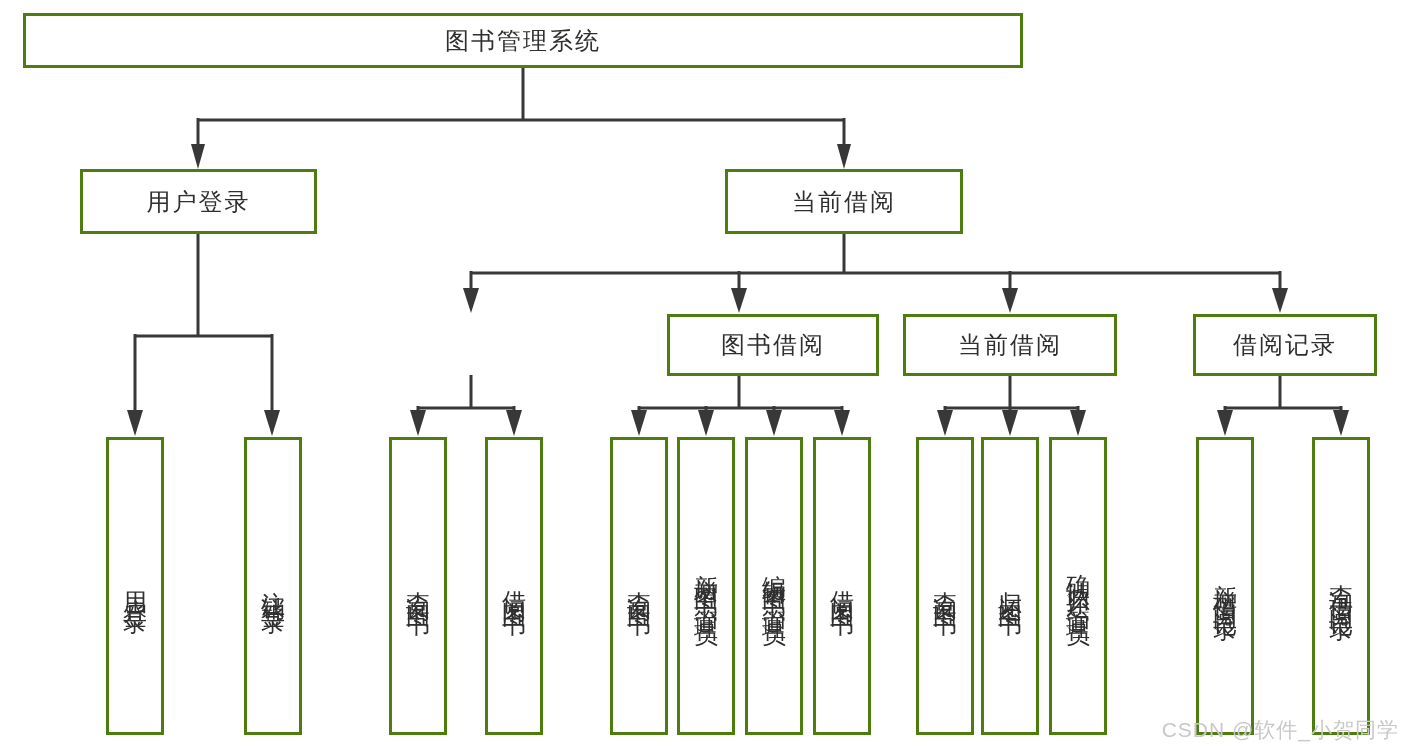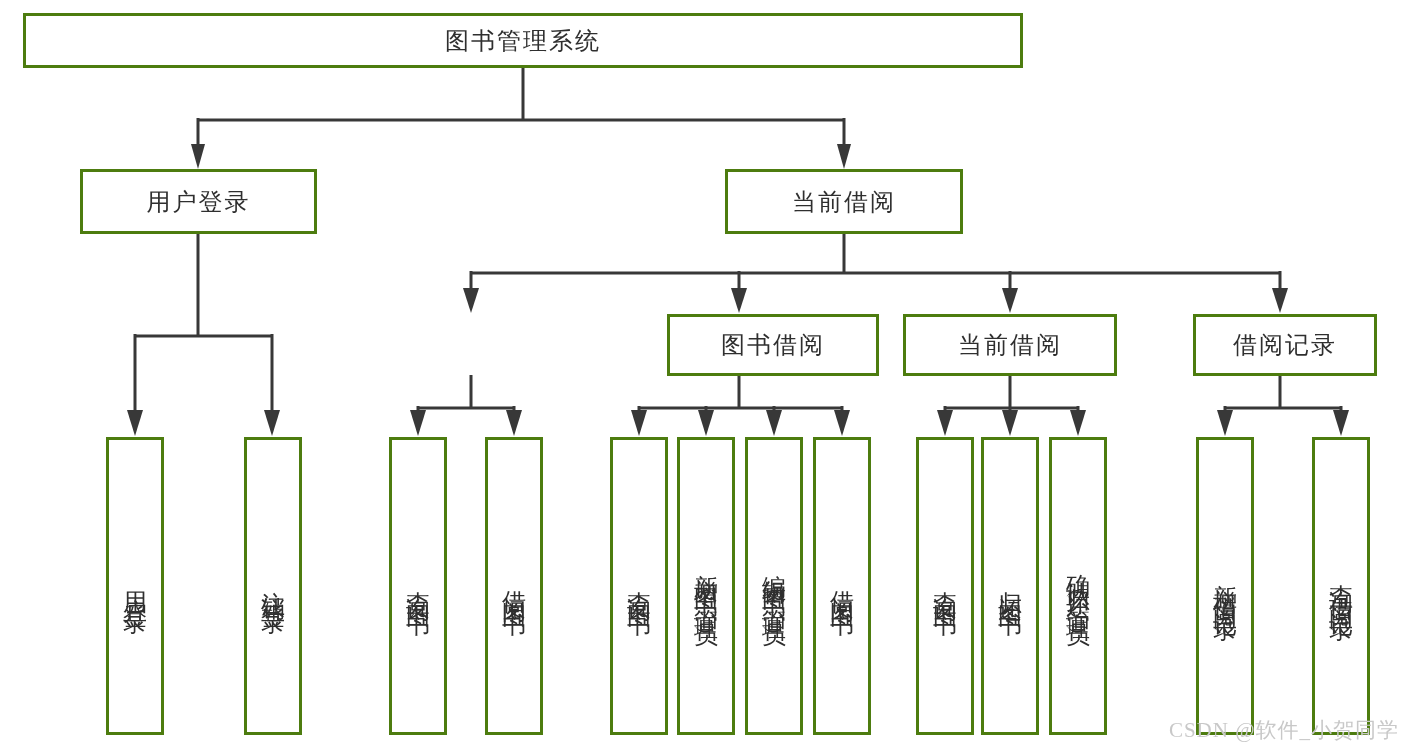--- a/index.html
+++ b/index.html
@@ -49,21 +49,21 @@
   .n-bb-edit{left:745px;}
   .n-bb-borrow{left:813px;}
   .n-cb-query{left:916px;}
   .n-cb-return{left:981px;}
   .n-cb-confirm{left:1049px;}
   .n-br-add{left:1196px;}
   .n-br-query{left:1312px;}
   .watermark{
     position:absolute;right:6px;bottom:3px;
     font-size:21px;letter-spacing:1px;
-    color:#c8c8c8;z-index:5;white-space:nowrap;font-family:Liberation Serif, serif;
+    color:#c8c8c8;z-index:5;white-space:nowrap;
   }
 </style>
 </head>
 <body>
 
 <div class="canvas">
 
   <svg class="connectors" viewBox="0 0 1405 747" xmlns="http://www.w3.org/2000/svg">
 
     <path d="M523,66 V120 M198,120 H844 M198,118 V148 M844,118 V148"></path>

